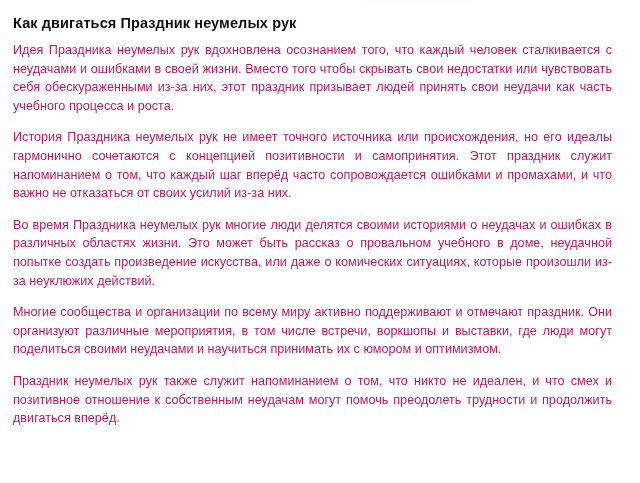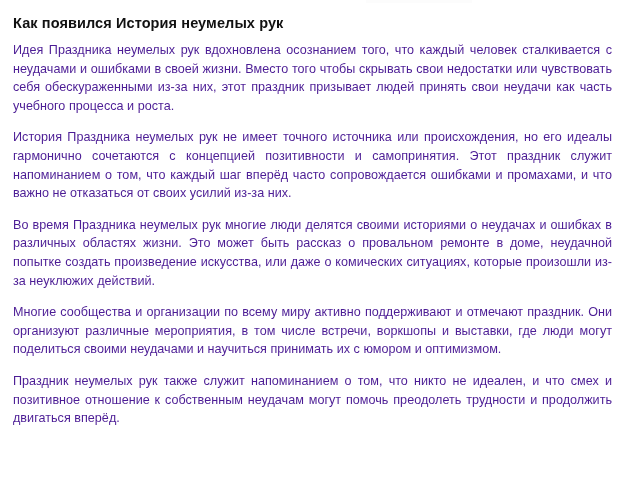--- a/index.html
+++ b/index.html
@@ -40,45 +40,45 @@
     line-height: 18px;
     margin: 0 0 9px 0;
     letter-spacing: 0.1px;
   }
   .article-body {
     margin: 0;
   }
   .paragraph {
     font-size: 12.6px;
     line-height: 18.6px;
-    color: #4c1d95;
+    color: #be185d;
     margin: 0 16px 13px 0;
     text-align: justify;
     text-justify: inter-word;
     letter-spacing: 0.02px;
   }
   .paragraph:last-child {
     margin-bottom: 0;
   }
 </style>
 </head>
 <body>
 
 <div class="page">
 
   <div class="top-band"></div>
 
   <article class="article">
 
-    <h1 class="article-title">Как появился История неумелых рук</h1>
+    <h1 class="article-title">Как двигаться Праздник неумелых рук</h1>
 
     <div class="article-body">
       <p class="paragraph">Идея Праздника неумелых рук вдохновлена осознанием того, что каждый человек сталкивается с неудачами и ошибками в своей жизни. Вместо того чтобы скрывать свои недостатки или чувствовать себя обескураженными из-за них, этот праздник призывает людей принять свои неудачи как часть учебного процесса и роста.</p>
       <p class="paragraph">История Праздника неумелых рук не имеет точного источника или происхождения, но его идеалы гармонично сочетаются с концепцией позитивности и самопринятия. Этот праздник служит напоминанием о том, что каждый шаг вперёд часто сопровождается ошибками и промахами, и что важно не отказаться от своих усилий из-за них.</p>
-      <p class="paragraph">Во время Праздника неумелых рук многие люди делятся своими историями о неудачах и ошибках в различных областях жизни. Это может быть рассказ о провальном ремонте в доме, неудачной попытке создать произведение искусства, или даже о комических ситуациях, которые произошли из-за неуклюжих действий.</p>
+      <p class="paragraph">Во время Праздника неумелых рук многие люди делятся своими историями о неудачах и ошибках в различных областях жизни. Это может быть рассказ о провальном учебного в доме, неудачной попытке создать произведение искусства, или даже о комических ситуациях, которые произошли из-за неуклюжих действий.</p>
       <p class="paragraph">Многие сообщества и организации по всему миру активно поддерживают и отмечают праздник. Они организуют различные мероприятия, в том числе встречи, воркшопы и выставки, где люди могут поделиться своими неудачами и научиться принимать их с юмором и оптимизмом.</p>
       <p class="paragraph">Праздник неумелых рук также служит напоминанием о том, что никто не идеален, и что смех и позитивное отношение к собственным неудачам могут помочь преодолеть трудности и продолжить двигаться вперёд.</p>
 
     </div>
 
   </article>
 
 </div>
 
 </body></html>

